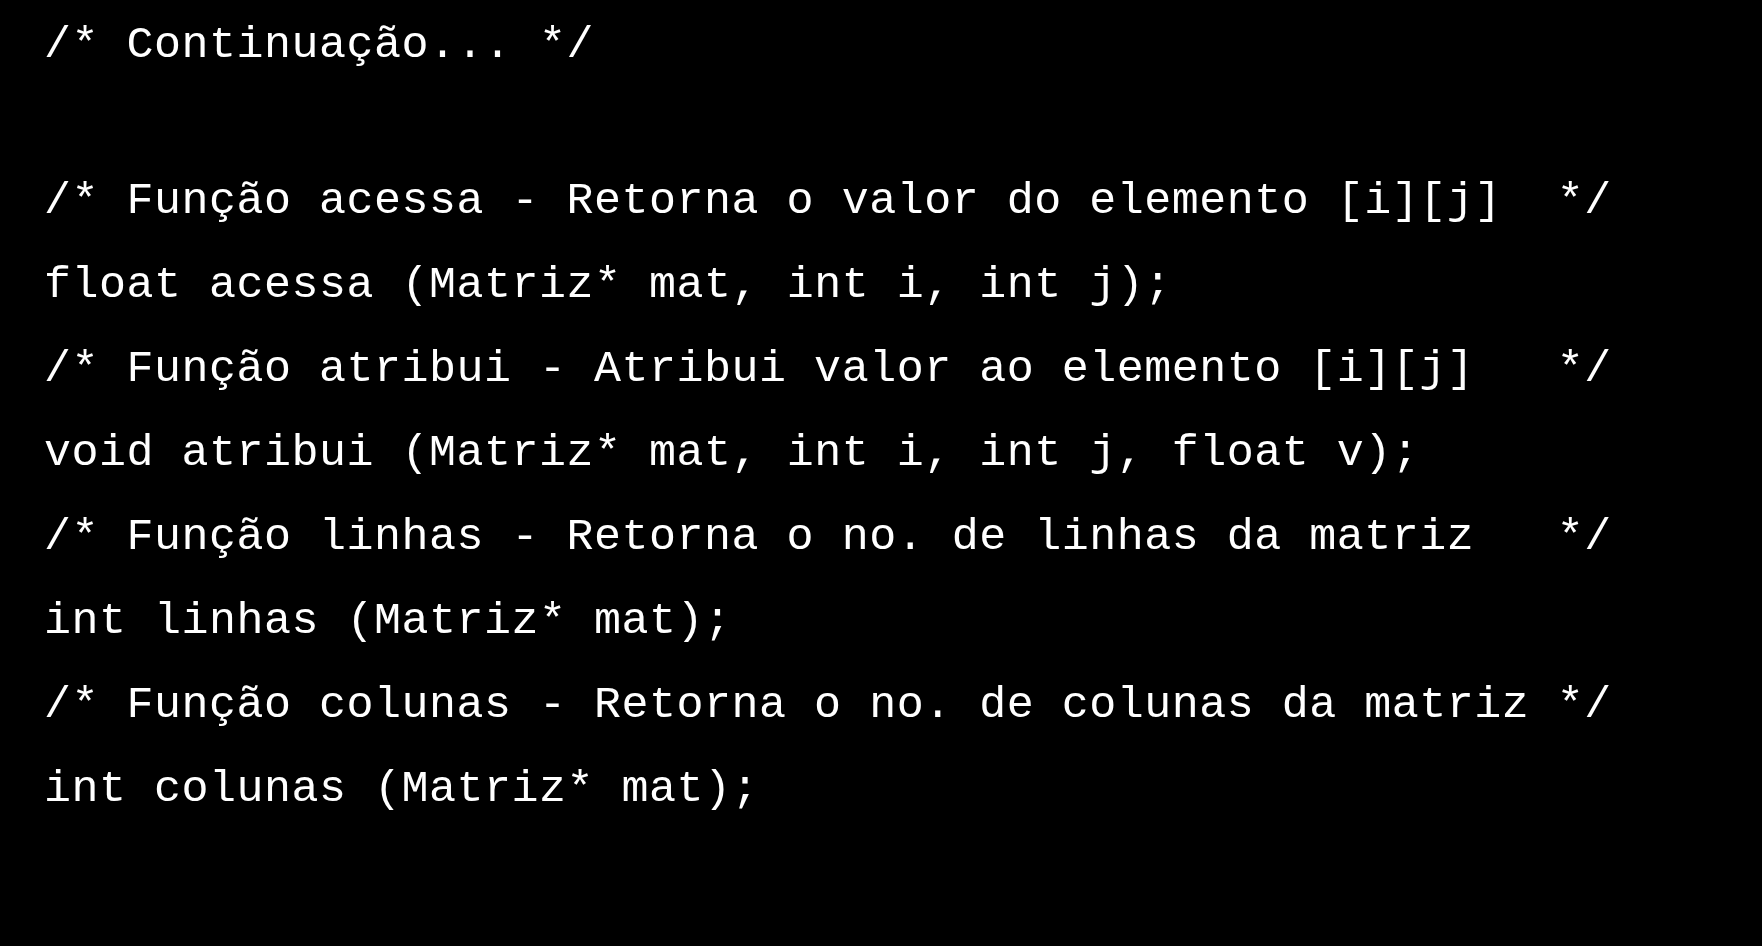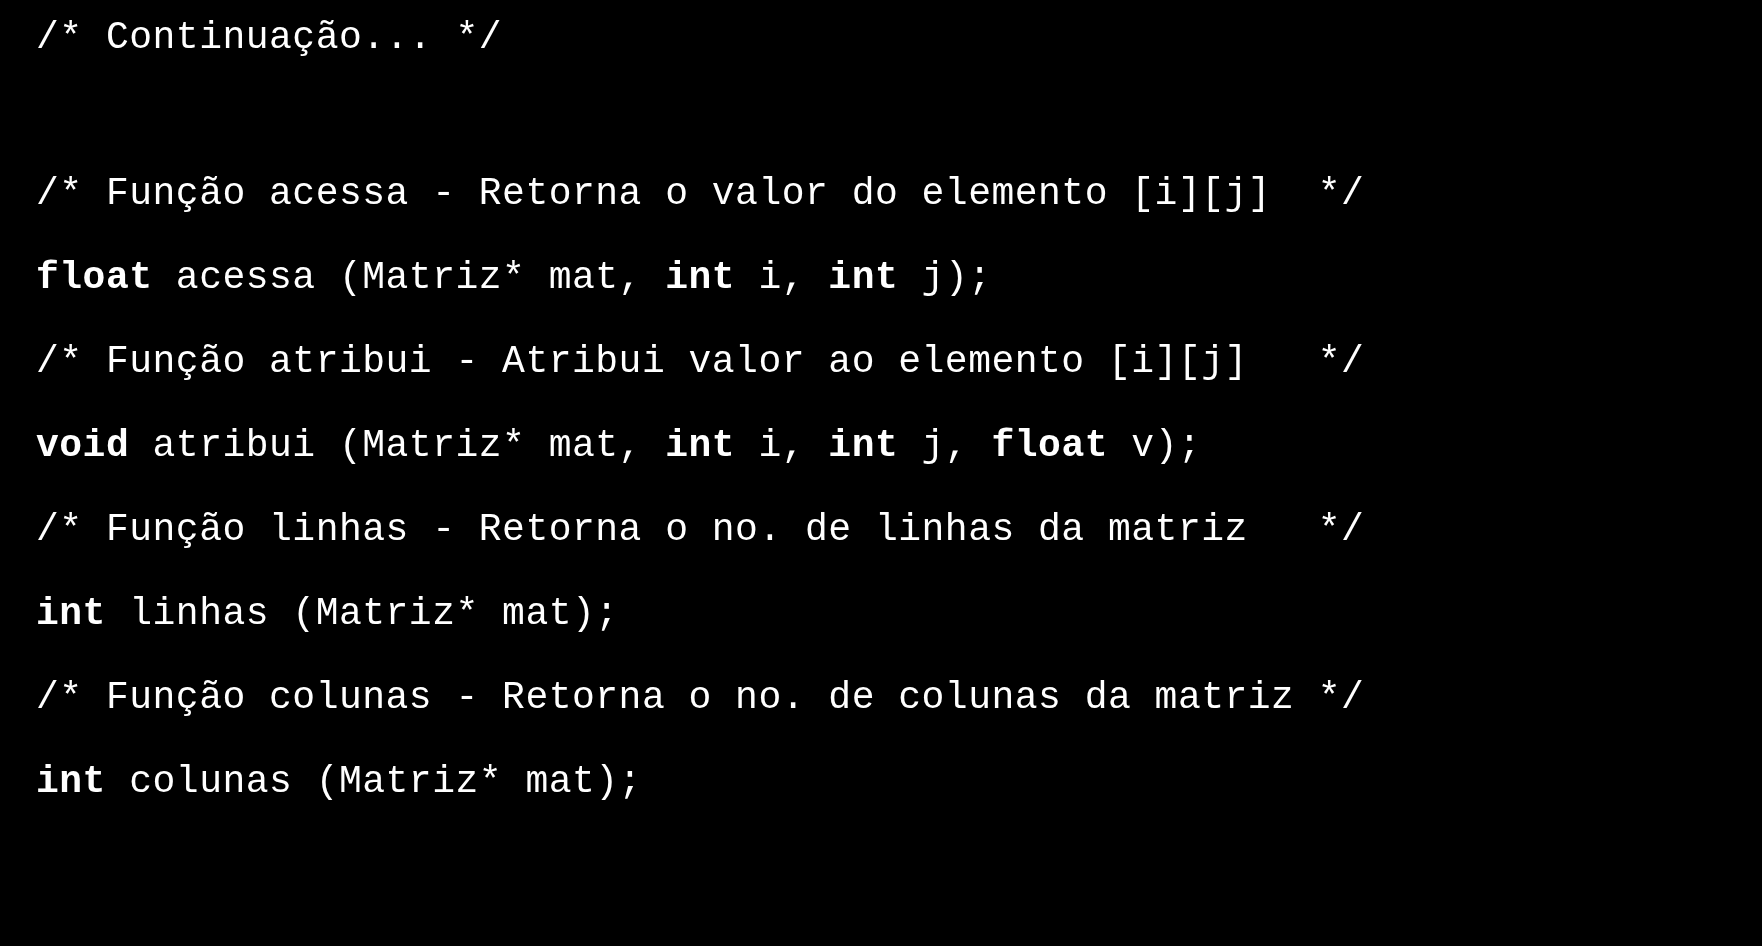--- a/index.html
+++ b/index.html
@@ -4,41 +4,41 @@
 <style>
   html, body {
     margin: 0;
     padding: 0;
     width: 1762px;
     height: 946px;
     background: #000000;
     overflow: hidden;
   }
   .code-container {
-    padding: 8px;
+    padding: 16px;
     font-family: "Courier New", Courier, monospace;
-    font-size: 38px;
+    font-size: 45px;
     color: #ffffff;
     line-height: 1.0;
     white-space: pre;
     letter-spacing: 0.5px;
   }
   .line {
     display: block;
     margin: 0;
     padding: 0;
     height: 84px;
     line-height: 84px;
     padding-left: 28px;
   }
   .line.first {
     height: 60px;
     line-height: 60px;
   }
   .kw {
-    font-weight: bold;
+    font-weight: normal;
     margin-top: 32px;
   }
 </style>
 </head>
 <body>
 
 <div class="code-container" id="code-block"><div class="line first"><span>/* Continuação... */</span></div><div class="line"><span></span></div><div class="line"><span>/* Função acessa - Retorna o valor do elemento [i][j]  */</span></div><div class="line"><span class="kw">float</span><span> acessa (Matriz* mat, </span><span class="kw">int</span><span> i, </span><span class="kw">int</span><span> j);</span></div><div class="line"><span>/* Função atribui - Atribui valor ao elemento [i][j]   */</span></div><div class="line"><span class="kw">void</span><span> atribui (Matriz* mat, </span><span class="kw">int</span><span> i, </span><span class="kw">int</span><span> j, </span><span class="kw">float</span><span> v);</span></div><div class="line"><span>/* Função linhas - Retorna o no. de linhas da matriz   */</span></div><div class="line"><span class="kw">int</span><span> linhas (Matriz* mat);</span></div><div class="line"><span>/* Função colunas - Retorna o no. de colunas da matriz */</span></div><div class="line"><span class="kw">int</span><span> colunas (Matriz* mat);</span></div></div>
 
 </body></html>

